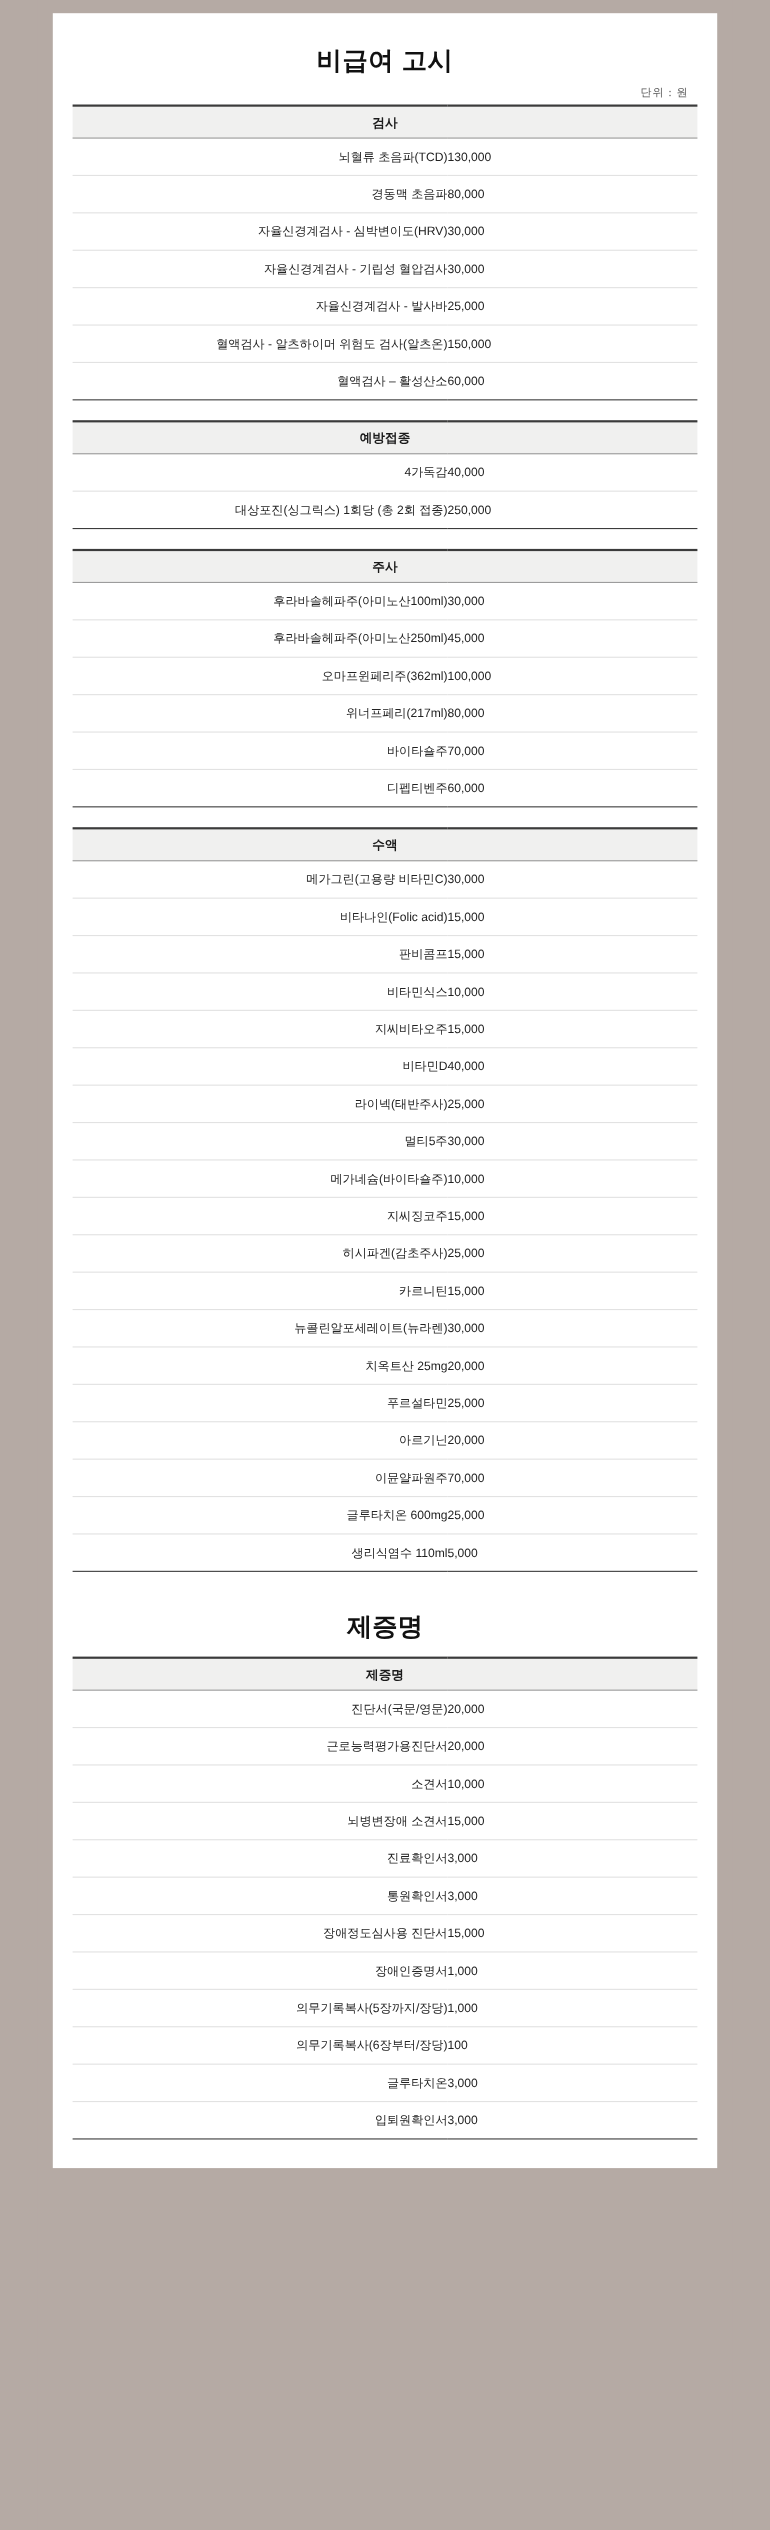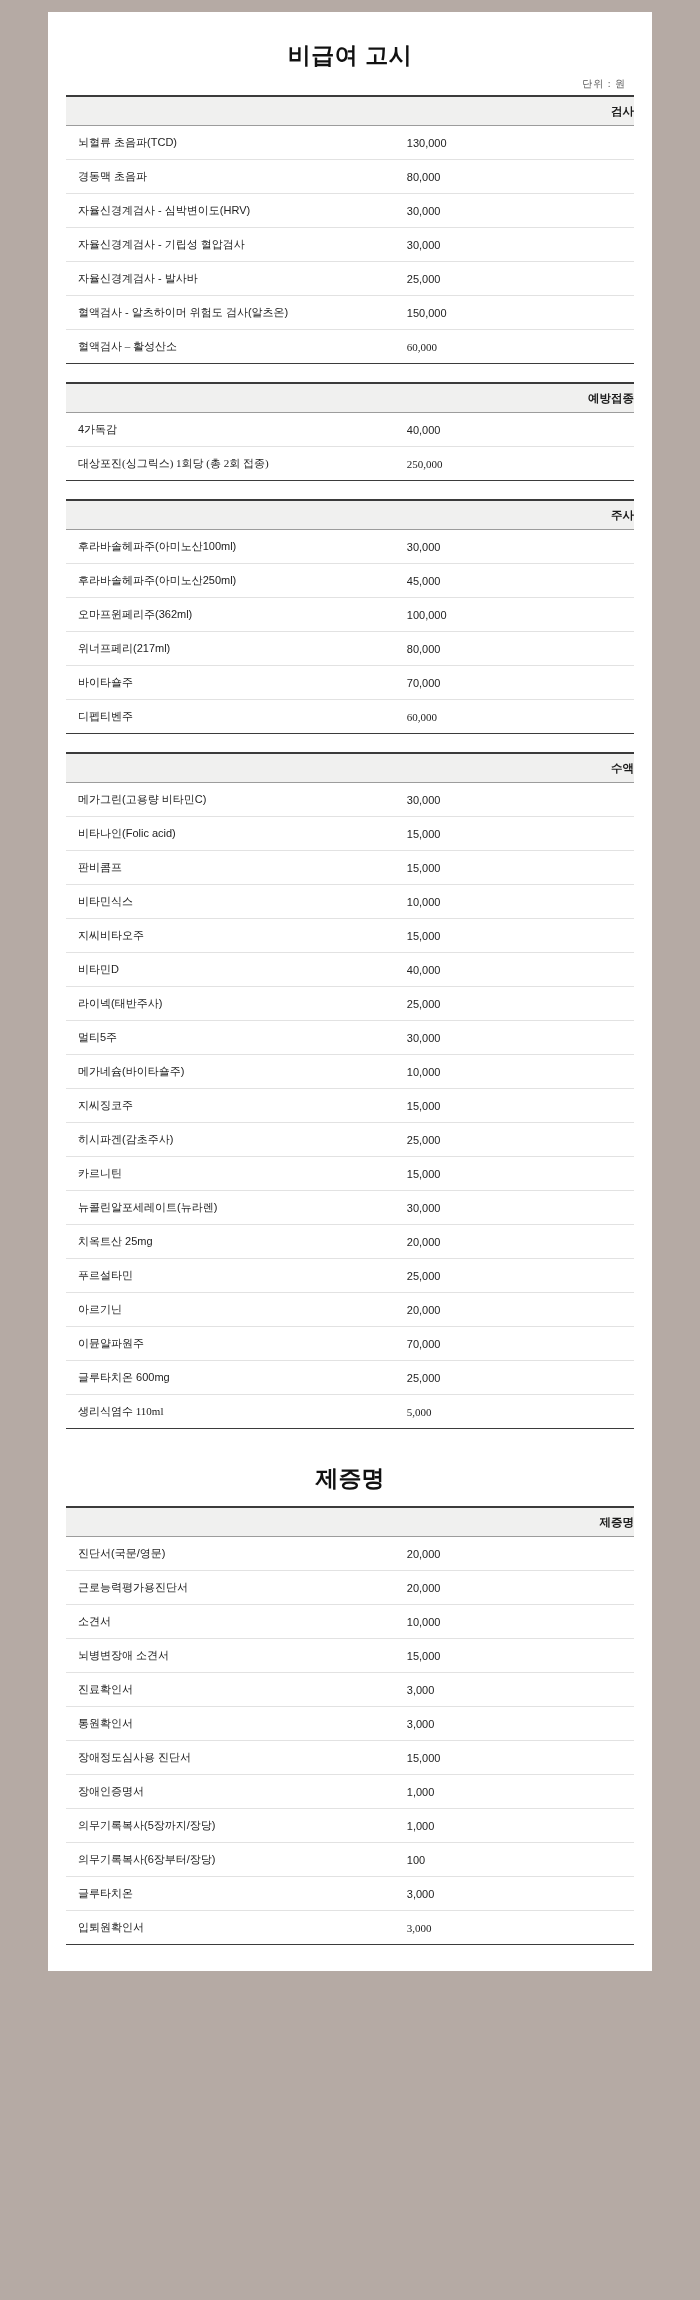--- a/index.html
+++ b/index.html
@@ -40,45 +40,44 @@
     font-family: Liberation Serif, serif;
   }
   table.tbl {
     width: calc(100% - 36px);
     margin: 0 18px;
     border-collapse: collapse;
     table-layout: fixed;
   }
   .section-head td {
     background: #f0f0ef;
-    text-align: right;
+    text-align: center;
     font-size: 11.5px;
     font-weight: bold;
     color: #1a1a1a;
     padding: 7px 0 6px 0;
     border-top: 2px solid #3b3b3b;
     border-bottom: 1px solid #9c9c9c;
   }
   .row td {
     font-size: 11px;
     color: #222222;
     padding: 9px 0 9px 0;
     border-bottom: 1px solid #e2e2e2;
   }
   .row td.name {
     padding-left: 12px;
-    text-align: left;
+    text-align: right;
   }
   .row td.price {
     text-align: left;
     padding-right: 30px;
   }
   .row:last-child td {
     border-bottom: 1px solid #3b3b3b;
-    font-family: Liberation Serif, serif;
   }
   .section-title {
     text-align: center;
     font-size: 23px;
     font-weight: bold;
     color: #111111;
     margin: 34px 0 12px 0;
   }
   col.c-name { width: 60%; }
   col.c-price { width: 40%; }

